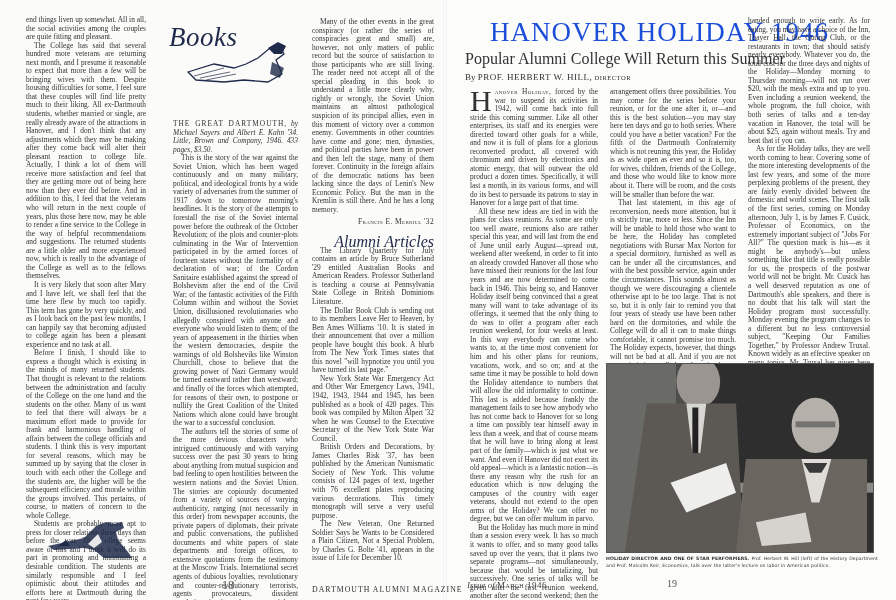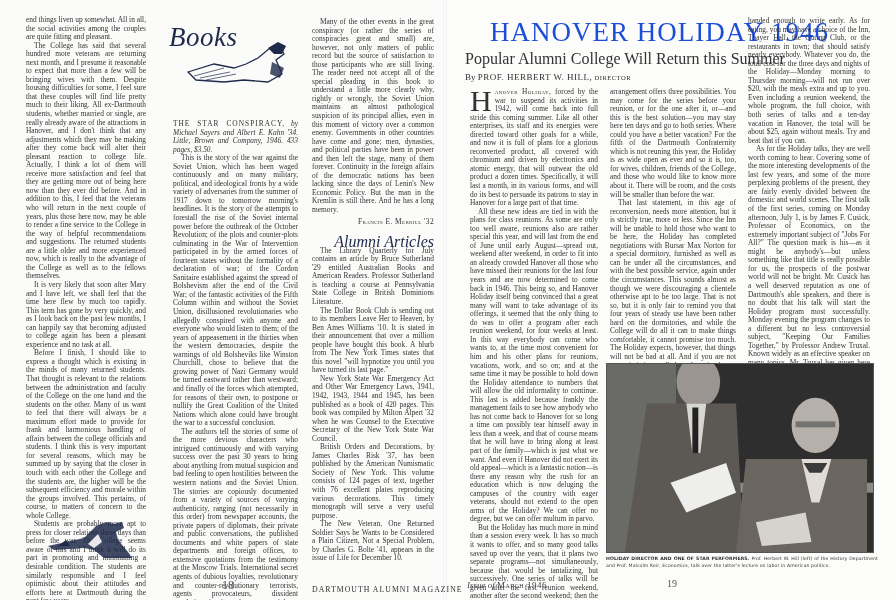--- a/index.html
+++ b/index.html
@@ -69,21 +69,21 @@
 
 <div class="books-title">Books</div>
 <svg class="books-art" viewBox="0 0 110 52">
   <path d="M4 34 L30 26 L50 30 L62 26 L74 20 L86 10 L96 8 L100 16 L92 22 L98 36 L84 44 L60 42 L40 44 L12 42 Z" fill="none" stroke="#1f2a4a" stroke-width="1.3"></path>
   <path d="M84 10 L94 4 L102 8 L98 16 L90 16 Z" fill="#1f2a4a"></path>
   <path d="M88 24 L100 30 L96 40 L86 36 Z" fill="#1f2a4a" opacity="0.8"></path>
   <path d="M10 38 L40 30 M16 40 L46 34 M22 42 L52 36" stroke="#1f2a4a" stroke-width="0.7"></path>
 </svg>
 
 <div class="col" id="col-l2">
-  <p class="book-head"><span class="sc">THE STAR CONSPIRACY,</span> <span>by Michael Sayers and Albert E. Kahn '34. Little, Brown and Company, 1946. 433 pages, $3.50.</span></p>
+  <p class="book-head"><span class="sc">THE GREAT DARTMOUTH,</span> <span>by Michael Sayers and Albert E. Kahn '34. Little, Brown and Company, 1946. 433 pages, $3.50.</span></p>
   <p>This is the story of the war against the Soviet Union, which has been waged continuously and on many military, political, and ideological fronts by a wide variety of adversaries from the summer of 1917 down to tomorrow morning's headlines. It is the story of the attempts to forestall the rise of the Soviet internal power before the outbreak of the October Revolution; of the plots and counter-plots culminating in the War of Intervention participated in by the armed forces of fourteen states without the formality of a declaration of war; of the Cordon Sanitaire established against the spread of Bolshevism after the end of the Civil War; of the fantastic activities of the Fifth Column within and without the Soviet Union, disillusioned revolutionaries who allegedly conspired with anyone and everyone who would listen to them; of the years of appeasement in the thirties when the western democracies, despite the warnings of old Bolsheviks like Winston Churchill, chose to believe that the growing power of Nazi Germany would be turned eastward rather than westward; and finally of the forces which attempted, for reasons of their own, to postpone or nullify the Great Coalition of the United Nations which alone could have brought the war to a successful conclusion.</p>
   <p>The authors tell the stories of some of the more devious characters who intrigued continuously and with varying success over the past 30 years to bring about anything from mutual suspicion and bad feeling to open hostilities between the western nations and the Soviet Union. The stories are copiously documented from a variety of sources of varying authenticity, ranging (not necessarily in this order) from newspaper accounts, the private papers of diplomats, their private and public conversations, the published documents and white papers of state departments and foreign offices, to extensive quotations from the testimony at the Moscow Trials. International secret agents of dubious loyalties, revolutionary and counter-revolutionary terrorists, agents provocateurs, dissident revolutionaries from the extreme right to the extreme left, saboteurs of all descriptions and degrees of skill, and gunmen of all parties, nations, and ideologies make up the cast of characters, along with many of the leading statesmen, politicians, generals, field marshals, and miscellaneous public figures of the past three decades. The sympathies of the authors are frankly on the side of the Soviet Union and, particularly in the alleged Trotskyist conspiracies, official Soviet documents are accepted as the literal and complete truth. That part of the story connected with the fabulous activities of Trotsky and the trials of his confederates is naturally highly controversial and any allegations on the subject are hotly debated by the partisans of either side. The nature and repository of the documents themselves preclude any conclusive answer for some time to come.</p>
 </div>
 
 <div class="col" id="col-l3">
   <p>Many of the other events in the great conspiracy (or rather the series of conspiracies great and small) are, however, not only matters of public record but the source of satisfaction to those participants who are still living. The reader need not accept all of the special pleading in this book to understand a little more clearly why, rightly or wrongly, the Soviet Union maintains an almost pathological suspicion of its principal allies, even in this moment of victory over a common enemy. Governments in other countries have come and gone; men, dynasties, and political parties have been in power and then left the stage, many of them forever. Continuity in the foreign affairs of the democratic nations has been lacking since the days of Lenin's New Economic Policy. But the man in the Kremlin is still there. And he has a long memory.</p>
   <p class="sig">Francis E. Merrill '32</p>
   <p class="section-head">Alumni Articles</p>
   <p>The Library Quarterly for July contains an article by Bruce Sutherland '29 entitled Australian Books and American Readers. Professor Sutherland is teaching a course at Pennsylvania State College in British Dominions Literature.</p>
   <p>The Dollar Book Club is sending out to its members Leave Her to Heaven, by Ben Ames Williams '10. It is stated in their announcement that over a million people have bought this book. A blurb from The New York Times states that this novel "will hypnotize you until you have turned its last page."</p>

